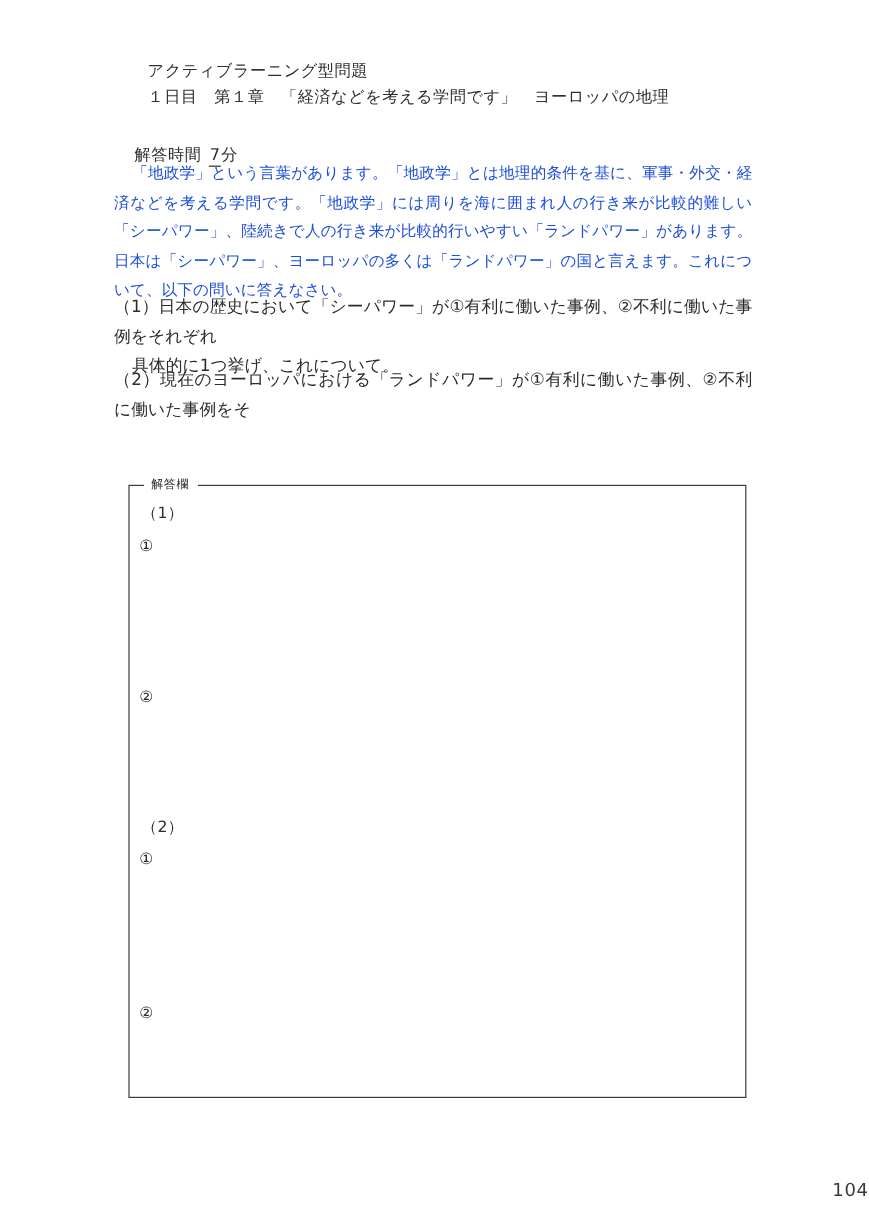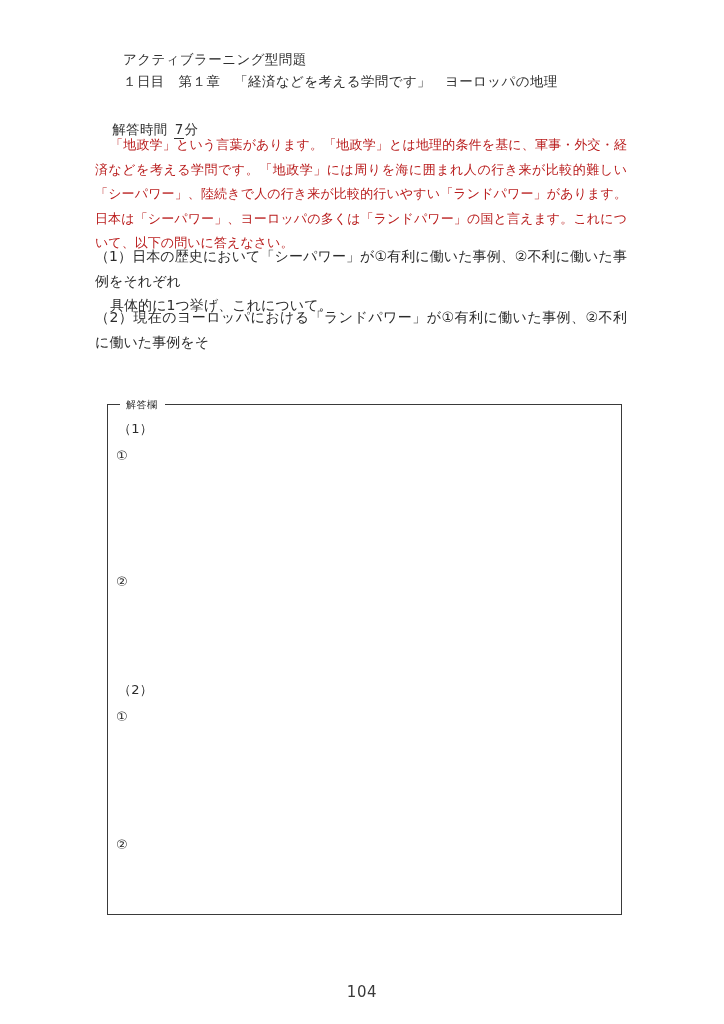--- a/index.html
+++ b/index.html
@@ -61,21 +61,22 @@
   .intro {
     position: absolute;
     left: 95px;
     top: 133px;
     width: 532px;
     font-size: 13px;
     line-height: 24.5px;
     letter-spacing: 0.05px;
     text-align: justify;
     text-justify: inter-character;
-    color: #b91c1c;
+    color: #1d4ed8;
+    font-family: Liberation Mono, monospace;
   }
   .intro .indent { display: inline-block; width: 15px; }
 
   
   .q {
     position: absolute;
     left: 95px;
     width: 532px;
     font-size: 14px;
     line-height: 24.5px;
@@ -140,21 +141,21 @@
   .fl-q2    { top: 681px; }
   .fl-q2a   { top: 708px; left: 116px; }
   .fl-q2b   { top: 836px; left: 116px; }
 
   
   .page-number {
     position: absolute;
     left: 0;
     top: 983px;
     width: 724px;
-    text-align: center;
+    text-align: right;
     font-size: 15px;
     letter-spacing: 0.6px;
     color: #3a3a3a;
   }
 </style>
 </head>
 <body>
 
 <div class="page">
 

